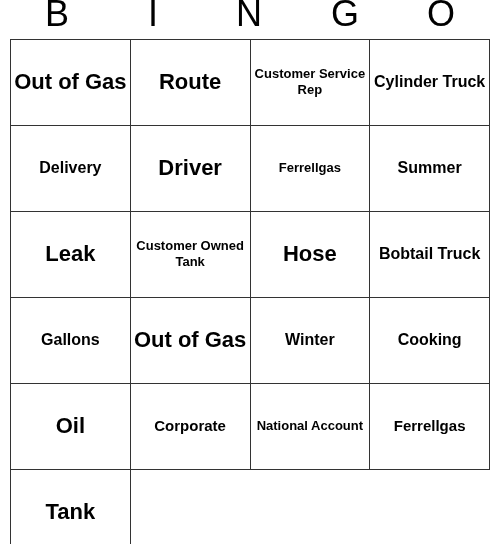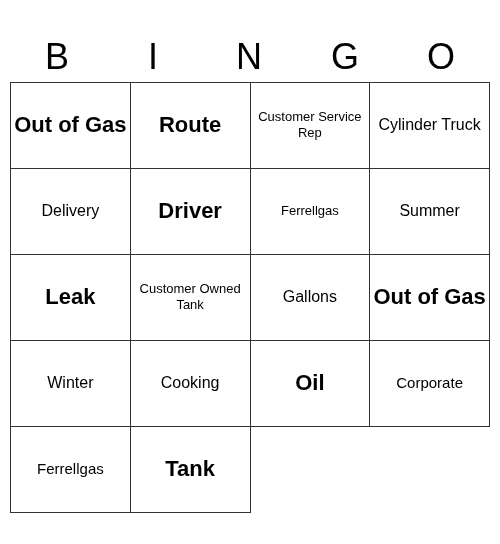--- a/index.html
+++ b/index.html
@@ -52,20 +52,21 @@
       display: flex;
       align-items: center;
       justify-content: center;
       text-align: center;
       padding: 4px 3px;
       line-height: 1.2;
     }
 
     .cell-text {
       display: block;
+      font-weight: bold;
     }
 
     .size-large {
       font-size: 22px;
       font-weight: bold;
     }
 
     .size-medium {
       font-size: 16px;
     }
@@ -114,37 +115,46 @@
       <div class="bingo-cell">
         <span class="cell-text size-medium">Summer</span>
       </div>
       <div class="bingo-cell">
         <span class="cell-text size-large">Leak</span>
       </div>
       <div class="bingo-cell">
         <span class="cell-text size-small">Customer Owned Tank</span>
       </div>
       <div class="bingo-cell">
+        <span class="cell-text size-large">Hose</span>
+      </div>
+      <div class="bingo-cell">
+        <span class="cell-text size-medium">Bobtail Truck</span>
+      </div>
+      <div class="bingo-cell">
         <span class="cell-text size-medium">Gallons</span>
       </div>
       <div class="bingo-cell">
         <span class="cell-text size-large">Out of Gas</span>
       </div>
       <div class="bingo-cell">
         <span class="cell-text size-medium">Winter</span>
       </div>
       <div class="bingo-cell">
         <span class="cell-text size-medium">Cooking</span>
       </div>
       <div class="bingo-cell">
         <span class="cell-text size-large">Oil</span>
       </div>
       <div class="bingo-cell">
         <span class="cell-text size-xsmall">Corporate</span>
       </div>
       <div class="bingo-cell">
+        <span class="cell-text size-small">National Account</span>
+      </div>
+      <div class="bingo-cell">
         <span class="cell-text size-xsmall">Ferrellgas</span>
       </div>
       <div class="bingo-cell">
         <span class="cell-text size-large">Tank</span>
       </div>
     </div>
 </div>
 
 </body></html>

